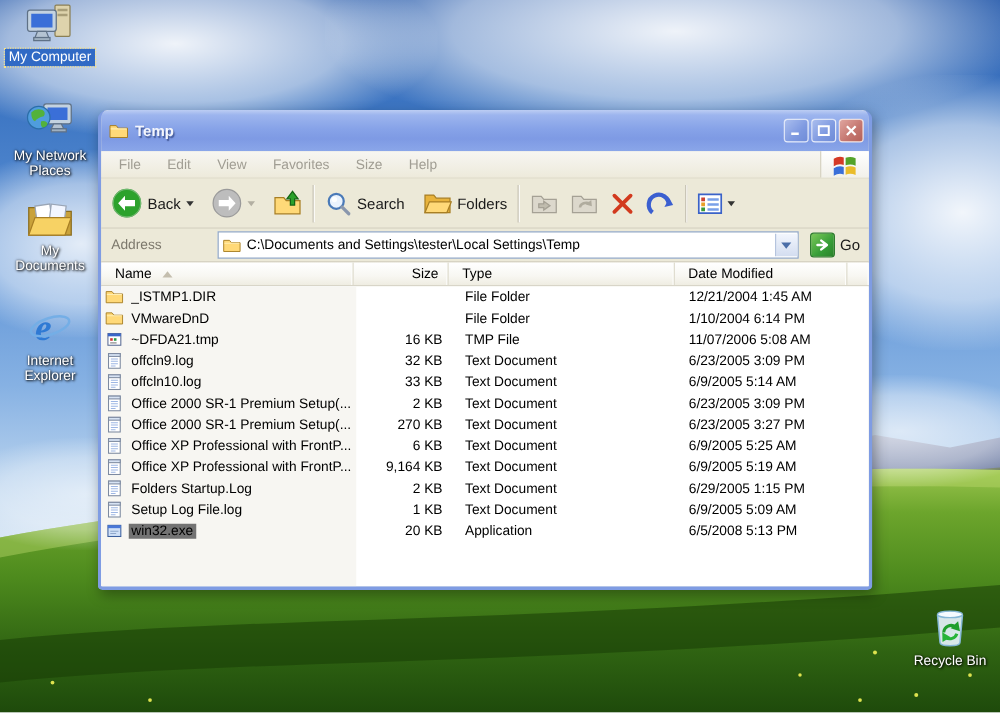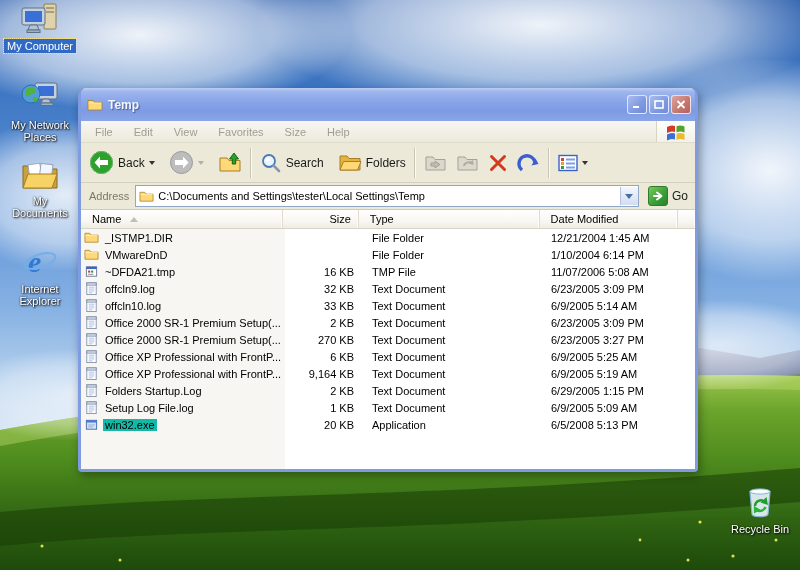--- a/index.html
+++ b/index.html
@@ -44,21 +44,21 @@
   .tb-sep{width:1px;height:30px;background:#c9c5b6;border-right:1px solid #fbfaf6;margin:0 4px;}
   .tb-btn{display:flex;align-items:center;padding:3px 4px;border-radius:3px;}
   .tb-btn .lbl{margin-left:4px;color:#1a1a1a;font-size:12px;}
   .drop-arrow{width:0;height:0;border-left:3px solid transparent;border-right:3px solid transparent;
     border-top:4px solid #333;margin-left:4px;}
   .drop-arrow.disabled{border-top-color:#b3afa2;}
   
   .addressbar{height:26px;display:flex;align-items:center;background:#ece9d8;border-bottom:1px solid #cfcbbc;
     padding:0 4px 0 8px;flex:0 0 auto;}
   .addr-label{color:#7c786c;margin-right:6px;}
-  .addr-input{flex:1;height:20px;background:#fff;border:1px solid #91a7c4;display:flex;align-items:center;padding-left:3px;}
+  .addr-input{flex:1;height:20px;background:#fff;border:1px solid #91a7c4;display:flex;align-items:center;padding-left:3px;margin-left:39px;}
   .addr-input .path{flex:1;color:#000;white-space:nowrap;overflow:hidden;margin-left:4px;}
   .combo-btn{width:17px;height:18px;background:linear-gradient(180deg,#f2f6fd,#d3ddf0);border-left:1px solid #b5c4de;
     display:flex;align-items:center;justify-content:center;}
   .chev{width:0;height:0;border-left:4px solid transparent;border-right:4px solid transparent;border-top:5px solid #4a6ea8;}
   .go-btn{display:flex;align-items:center;margin-left:6px;padding:1px 3px;border-radius:3px;}
   .go-box{width:18px;height:18px;border-radius:3px;border:1px solid #2d7c2d;
     background:linear-gradient(135deg,#7cc95a,#379d37 60%,#2a832a);display:flex;align-items:center;justify-content:center;}
   .go-btn .lbl{margin-left:4px;color:#1a1a1a;font-size:12px;}
   
   .headers{height:18px;display:flex;background:linear-gradient(180deg,#ffffff,#f8f7f2 60%,#efede2);
@@ -67,21 +67,21 @@
     border-right:1px solid #e0ddd0;box-shadow:inset -1px 0 0 #fdfdfb;}
   .hcell.right{justify-content:flex-end;padding-right:7px;}
   .sort-up{width:0;height:0;border-left:4px solid transparent;border-right:4px solid transparent;
     border-bottom:5px solid #c4beae;margin-left:9px;}
   .filelist{flex:1;background:#fff;position:relative;overflow:hidden;}
   .name-shade{position:absolute;left:0;top:0;bottom:0;width:204px;background:#f7f6f2;}
   .frow{position:relative;height:17px;display:flex;align-items:center;}
   .fcell{box-sizing:border-box;white-space:nowrap;overflow:hidden;}
   .c-name{width:204px;display:flex;align-items:center;padding-left:3px;}
   .c-name .txt{margin-left:4px;color:#000;padding:0 2px;}
-  .c-name .txt.hl{background:#14b8a6;}
+  .c-name .txt.hl{background:#737373;}
   .c-size{width:77px;text-align:right;padding-right:8px;color:#000;}
   .c-type{width:183px;padding-left:10px;color:#000;}
   .c-date{width:140px;padding-left:6px;color:#000;}
   .fic{flex:0 0 auto;}
 </style>
 </head>
 <body>
 
 <svg width="0" height="0" style="position:absolute" aria-hidden="true">
   <defs>

